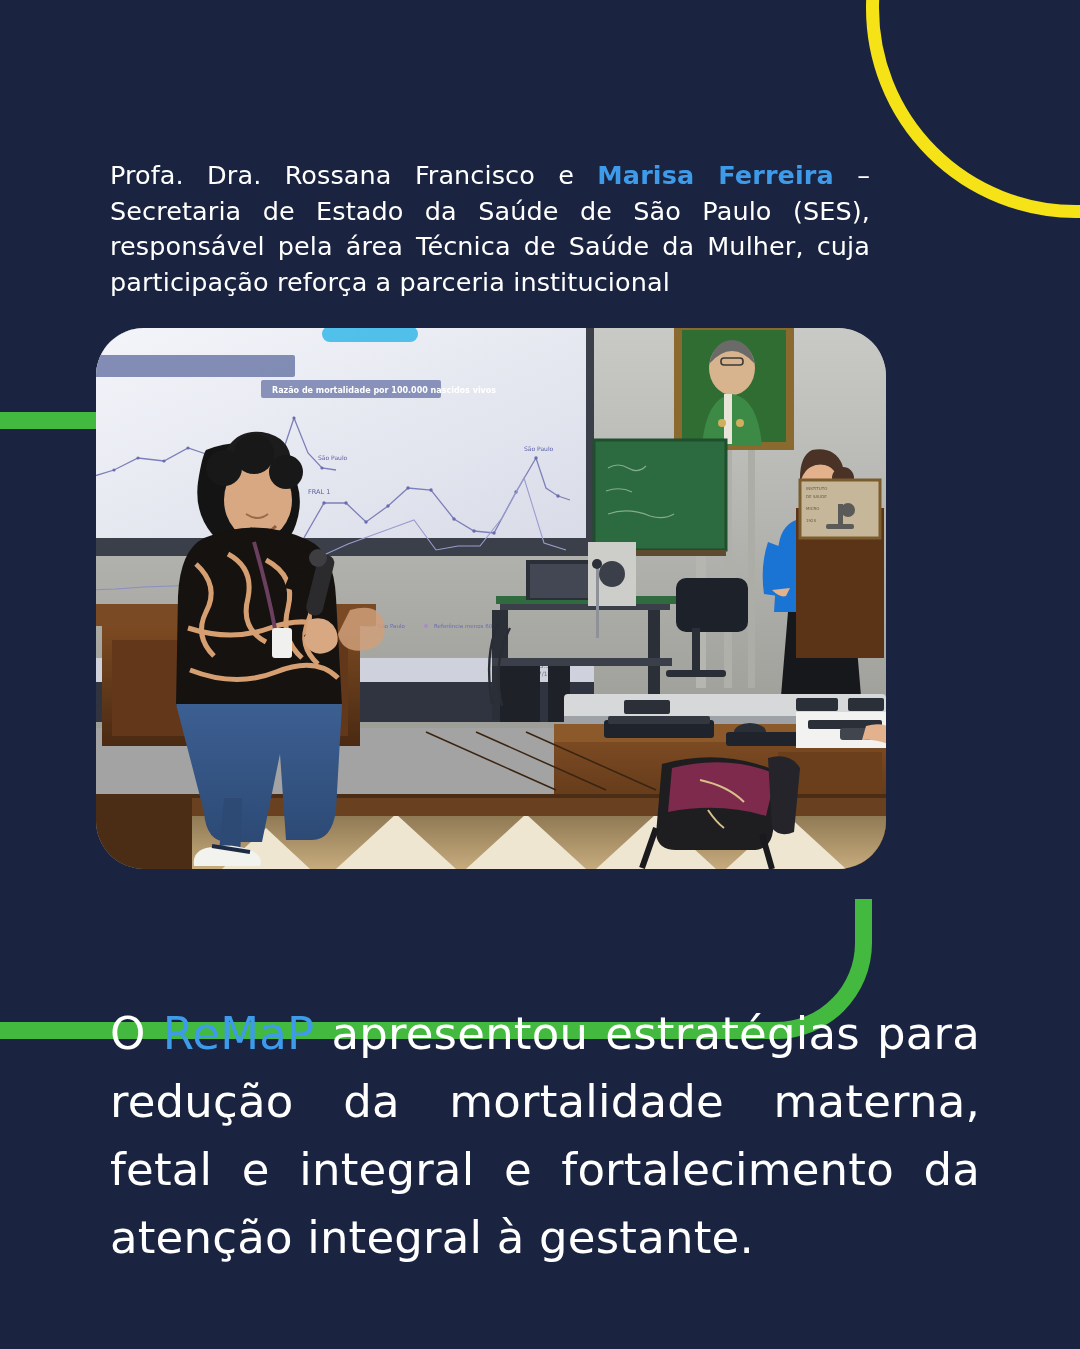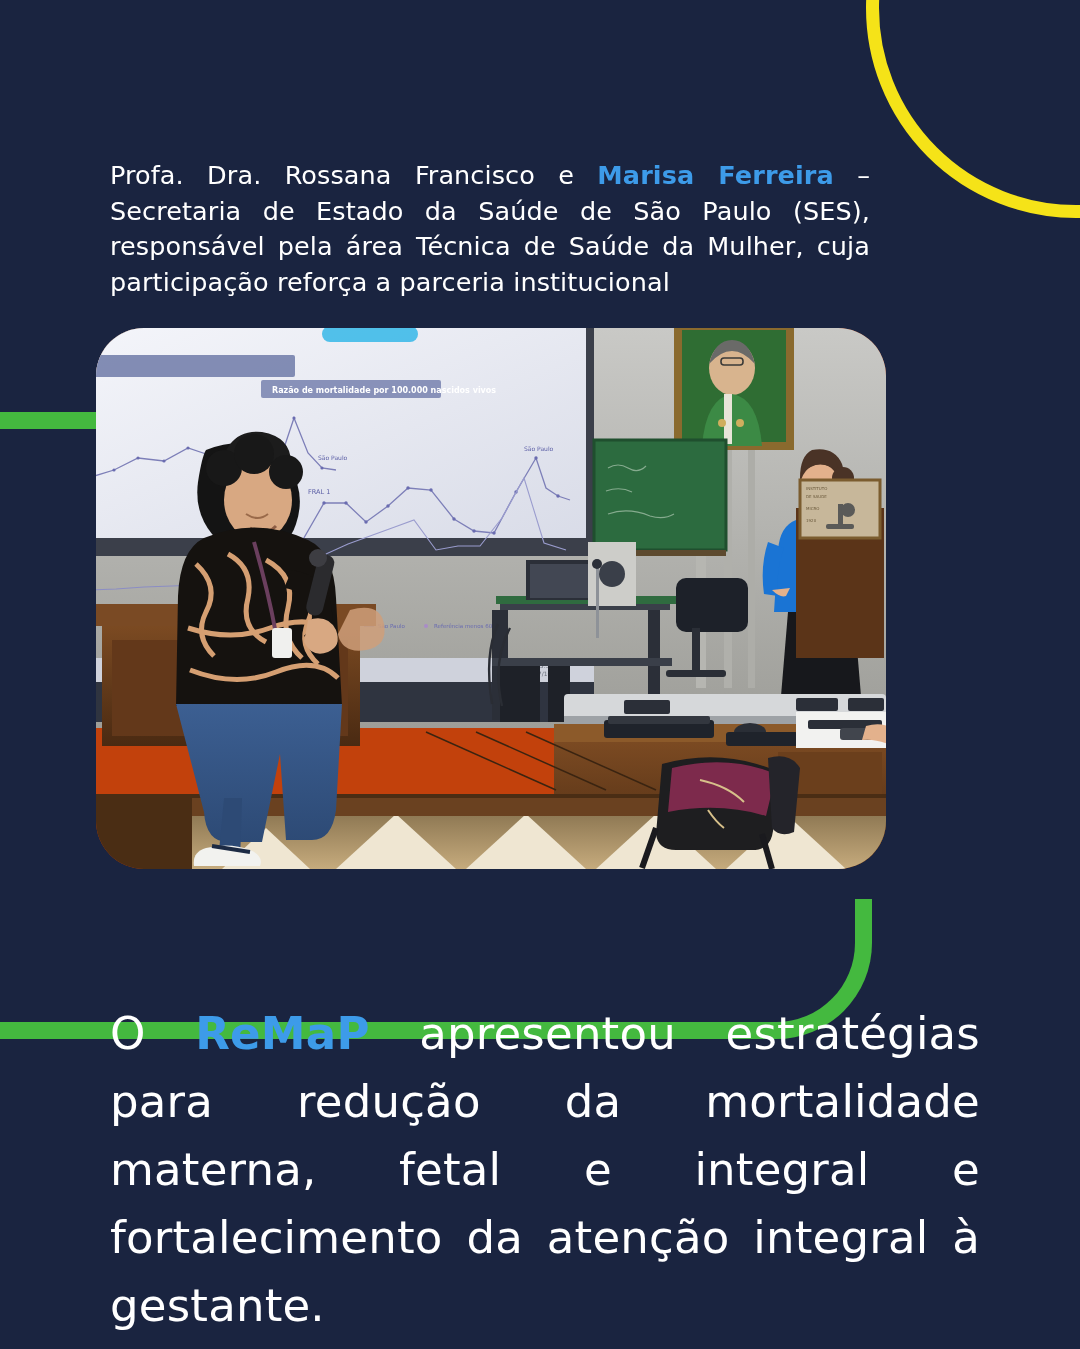--- a/index.html
+++ b/index.html
@@ -67,37 +67,37 @@
 
   
   .photo-frame {
     position: absolute;
     left: 96px;
     top: 328px;
     width: 790px;
     height: 541px;
     border-radius: 48px;
     overflow: hidden;
-    background: #c2410c;
+    background: #a3a3a3;
   }
   .photo-frame svg { display: block; width: 100%; height: 100%; }
 
   
   .headline {
     position: absolute;
     left: 110px;
     top: 1000px;
     width: 870px;
     color: #ffffff;
     font-size: 45px;
     line-height: 68px;
     text-align: justify;
     letter-spacing: .2px;
   }
-  .headline .hl { color: #3d9be9; font-weight: bold; }
+  .headline .hl { color: #3d9be9; font-weight: normal; }
 </style>
 </head>
 <body>
 
 <div id="card">
 
   <div class="yellow-arc"></div>
 
   <div class="green-bar-left"></div>
 

